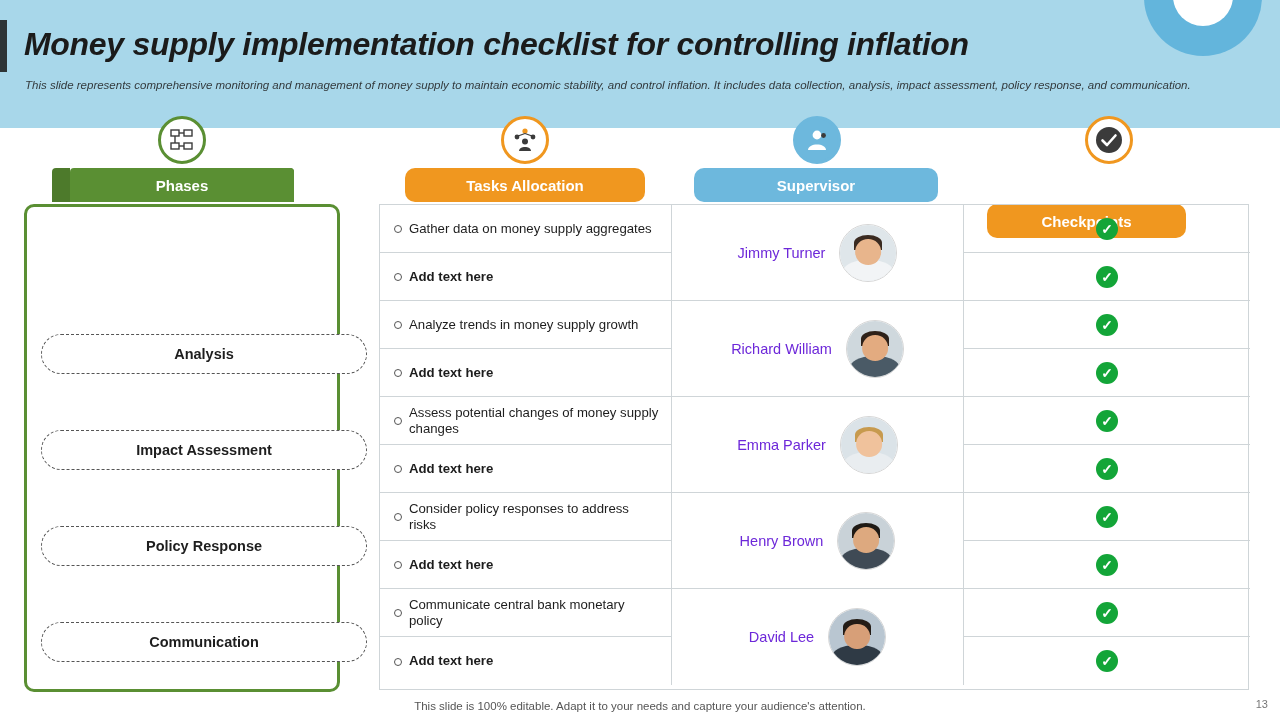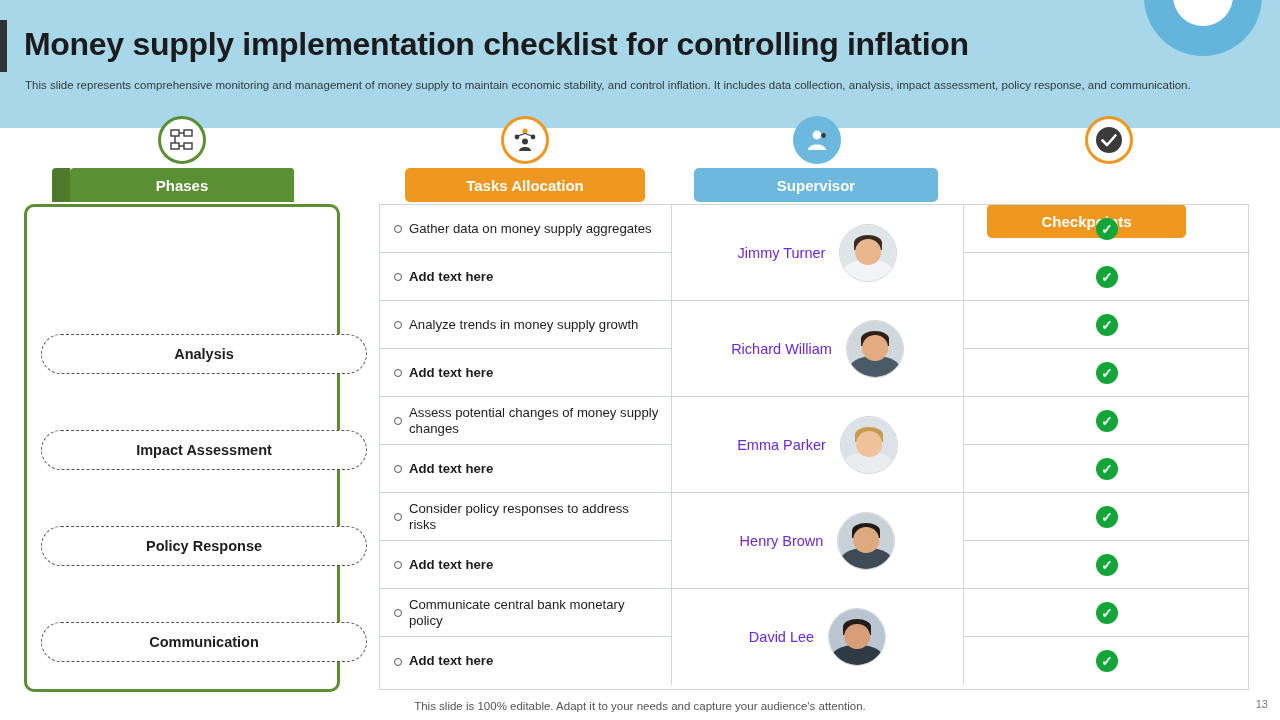--- a/index.html
+++ b/index.html
@@ -9,20 +9,21 @@
     background: #ffffff;
     overflow: hidden;
   }
   .slide { position: relative; width: 1280px; height: 720px; background:#fff; }
 
   
   .header {
     position: absolute; left: 0; top: 0; width: 1280px; height: 128px;
     background: #a8d7ea;
     overflow: hidden;
+    font-style: italic;
   }
   .header .accent-bar {
     position: absolute; left: 0; top: 20px; width: 7px; height: 52px; background: #2e3436;
   }
   .header .circle-big {
     position: absolute; right: 18px; top: -62px; width: 118px; height: 118px;
     border-radius: 50%; background: #63b5dc;
   }
   .header .circle-small {
     position: absolute; right: 47px; top: -34px; width: 60px; height: 60px;
@@ -32,21 +33,21 @@
     position: absolute; left: 24px; top: 26px; width: 1120px;
     font-size: 32px; font-weight: bold; color: #1b1b1b; letter-spacing: -0.3px;
   }
   .subtitle {
     position: absolute; left: 25px; top: 78px; width: 1230px;
     font-size: 11.5px; color: #333a3d; line-height: 14px;
   }
 
   
   .colhead {
-    position: absolute; height: 34px; border-radius: 5px;
+    position: absolute; height: 34px; border-radius: 10px;
     display: flex; align-items: center; justify-content: center;
     color: #ffffff; font-size: 15px; font-weight: bold;
   }
   .ch-phases     { left: 70px;  top: 168px; width: 224px; background: #5a8f33; border-radius:4px 4px 0 0;}
   .ch-tasks      { left: 405px; top: 168px; width: 240px; background: #f0971f; }
   .ch-supervisor { left: 694px; top: 168px; width: 244px; background: #6db8dd; }
   .ch-checkpoints{ left: 987px; top: 168px; width: 199px; background: #f0971f; margin-top: 36px; }
 
   
   .phases-tab-left, .phases-tab-right {

